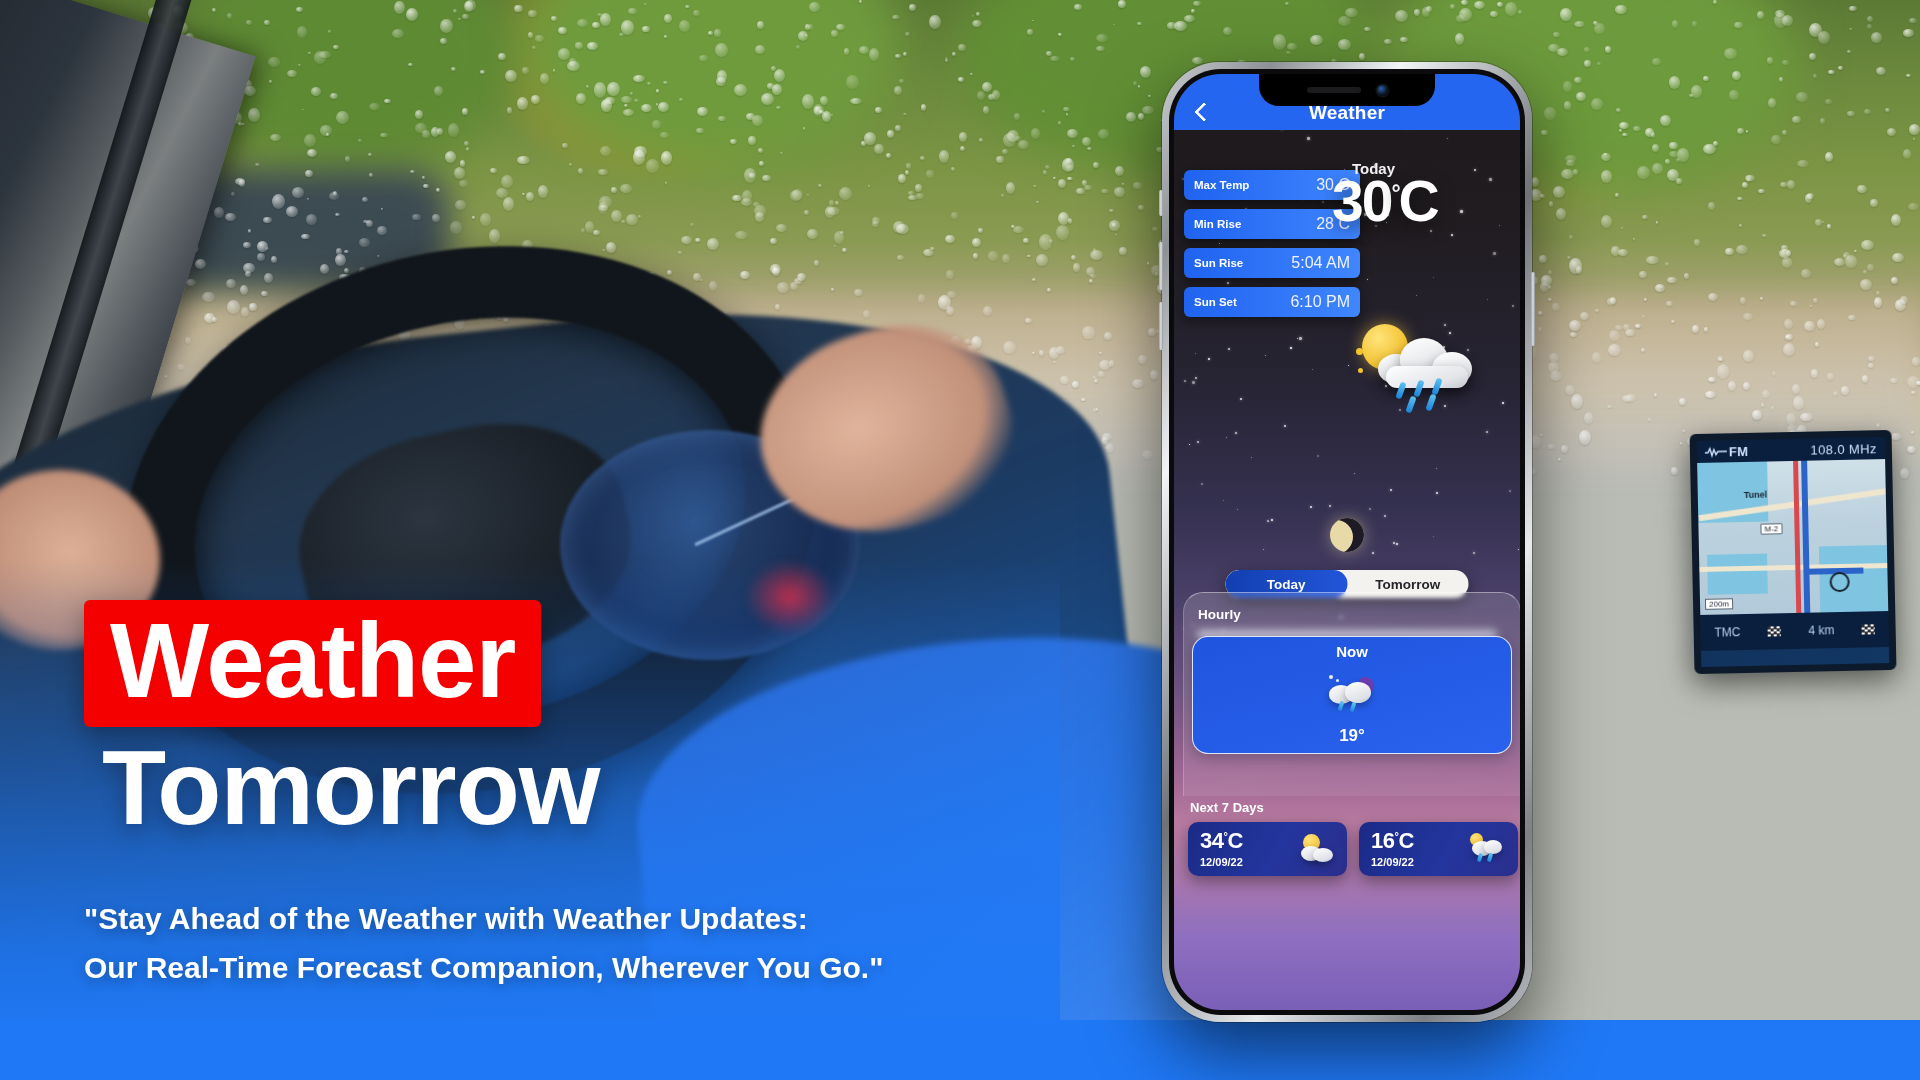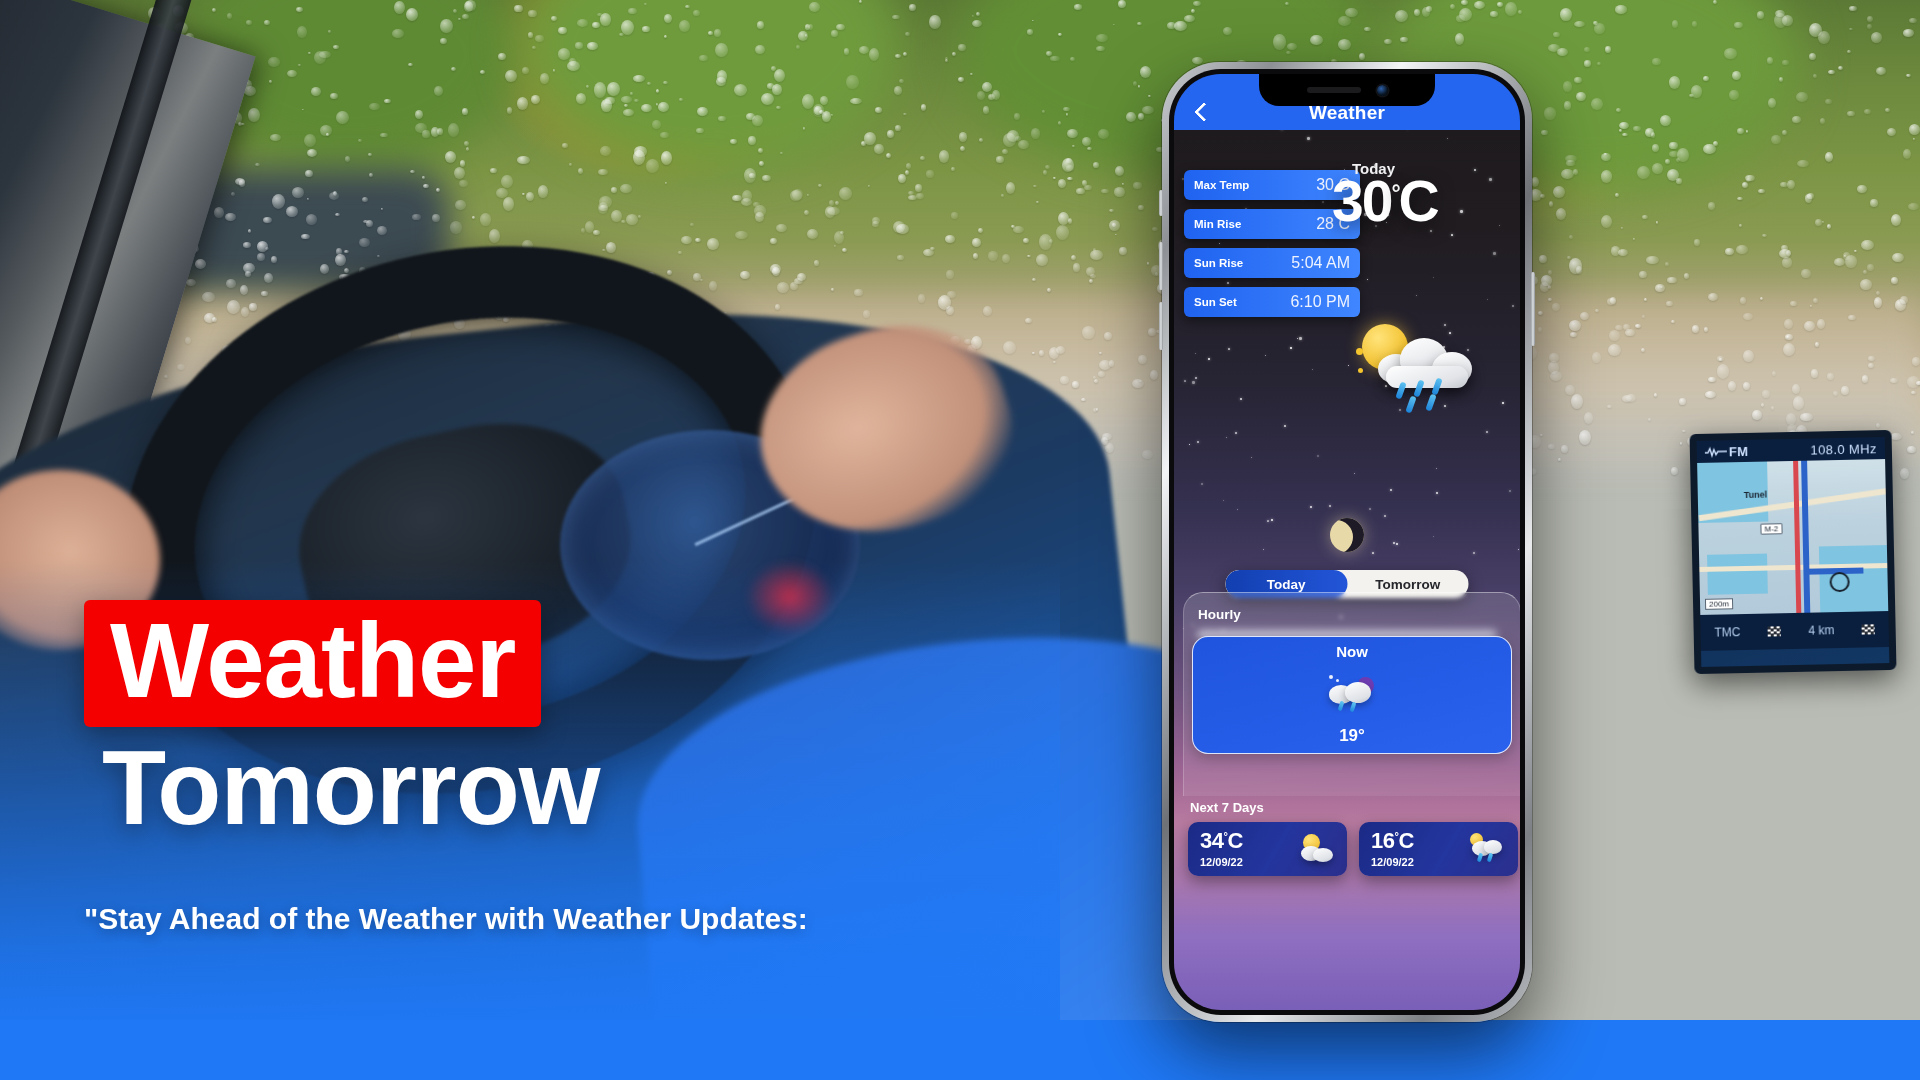--- a/index.html
+++ b/index.html
@@ -1970,20 +1970,21 @@
 
 <div id="titleblock">
   <div class="title-badge">
     <span>Weather</span>
   </div>
   <div class="title-sub">Tomorrow</div>
 </div>
 
 <div id="tagline">
   <div>"Stay Ahead of the Weather with Weather Updates:</div>
+  <div>Our Real-Time Forecast Companion, Wherever You Go."</div>
 </div>
 
 <div id="banner"></div>
 
 <div id="phone">
   <div class="btn-side btn-left" style="top:128px;height:26px;"></div>
   <div class="btn-side btn-left" style="top:180px;height:48px;"></div>
   <div class="btn-side btn-left" style="top:240px;height:48px;"></div>
   <div class="btn-side btn-right" style="top:210px;height:74px;"></div>
 

